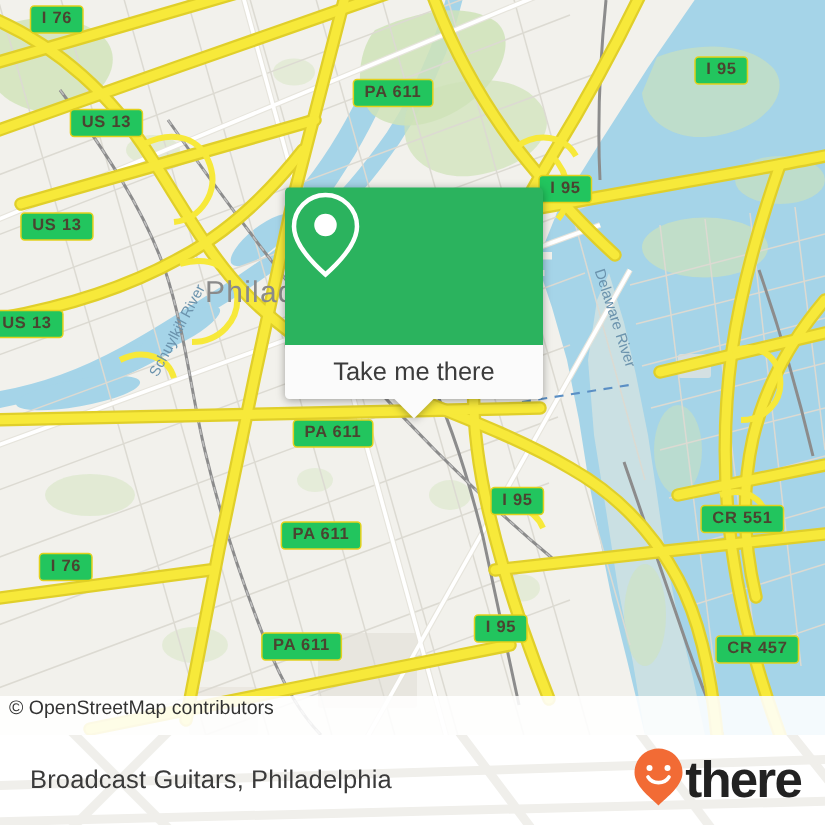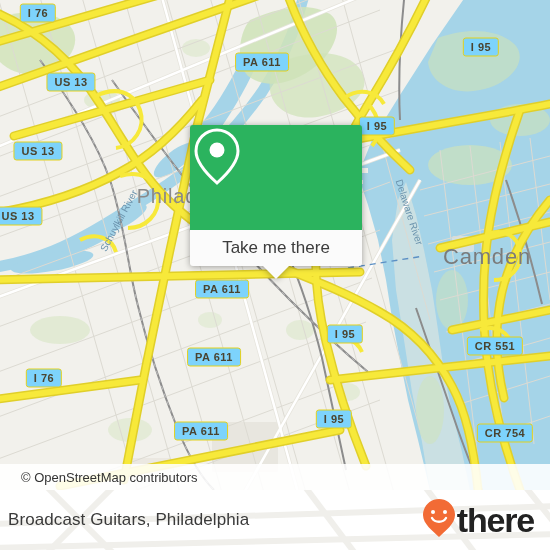--- a/index.html
+++ b/index.html
@@ -16,21 +16,21 @@
     position: absolute; left: 0; top: 0;
     width: 550px; height: 490px;
     background: #f2f1ec;
     overflow: hidden;
   }
   .map svg { position: absolute; left: 0; top: 0; display: block; }
 
   
   .shield {
     position: absolute;
-    background: #7dd3fc;
+    background: #22c55e;
     border: 1.5px solid #e3d11c;
     border-radius: 3px;
     color: #4a4430;
     font-weight: bold;
     font-size: 11px;
     letter-spacing: .5px;
     padding: 2px 7px 3px 7px;
     line-height: 12px;
     white-space: nowrap;
     transform: translate(-50%, -50%);
@@ -51,22 +51,22 @@
     transform-origin: 0 0;
   }
 
   
   .attribution {
     position: absolute;
     left: 0; bottom: 0;
     height: 26px;
     width: 100%;
     background: rgba(255,255,255,.88);
-    display: flex; align-items: center;
-    padding-left: 21px;
+    display: flex; 
+    padding-left: 6px;
     font-size: 13px;
     color: #333;
   }
 
   
   .popup {
     position: absolute;
     left: 190px; top: 125px;
     width: 172px;
     filter: drop-shadow(0 1px 3px rgba(0,0,0,.35));
@@ -97,21 +97,21 @@
   }
 
   
   .footer {
     position: absolute;
     left: 0; top: 490px;
     width: 550px; height: 60px;
     background: #ffffff;
     display: flex; align-items: center;
     justify-content: space-between;
-    padding: 0 16px 0 8px;
+    padding: 0 16px 0 20px;
     overflow: hidden;
   }
   .footer-bg { position: absolute; left:0; top:0; }
   .footer-title {
     position: relative;
     font-size: 17px;
     color: #3a3a3a;
     letter-spacing: .1px;
   }
   .brand {
@@ -355,41 +355,40 @@
           <path d="M 344 98 C 358 88 376 90 384 104"></path>
           <path d="M 368 104 C 380 116 382 134 372 146"></path>
           <path d="M 488 234 C 504 228 518 236 520 252 C 522 268 510 280 494 280"></path>
           <path d="M 480 330 C 496 324 510 332 512 348"></path>
           <path d="M 326 342 C 340 334 356 338 362 352"></path>
           <path d="M 80 240 C 96 232 112 238 116 252"></path>
         </g>
       </g>
     </svg>
 
-    <div class="place-label" style="left:487px; top:257px;">Camden</div>
     <div class="place-label" style="left:196px; top:196px; font-size:20px; color:#8a8a8a;">Philadelphia</div>
 
     <div class="water-label" style="left:404px; top:178px; transform:rotate(72deg);">Delaware River</div>
     <div class="water-label" style="left:98px; top:248px; transform:rotate(-62deg);">Schuylkill River</div>
 
     <div class="shield" style="left:38px;  top:13px;">I 76</div>
     <div class="shield" style="left:262px; top:62px;">PA 611</div>
     <div class="shield" style="left:481px; top:47px;">I 95</div>
     <div class="shield" style="left:71px;  top:82px;">US 13</div>
     <div class="shield" style="left:38px;  top:151px;">US 13</div>
     <div class="shield" style="left:377px; top:126px;">I 95</div>
     <div class="shield" style="left:18px;  top:216px;">US 13</div>
     <div class="shield" style="left:222px; top:289px;">PA 611</div>
     <div class="shield" style="left:345px; top:334px;">I 95</div>
     <div class="shield" style="left:214px; top:357px;">PA 611</div>
     <div class="shield" style="left:495px; top:346px;">CR 551</div>
     <div class="shield" style="left:44px;  top:378px;">I 76</div>
     <div class="shield" style="left:201px; top:431px;">PA 611</div>
     <div class="shield" style="left:334px; top:419px;">I 95</div>
-    <div class="shield" style="left:505px; top:433px;">CR 754</div>
+    <div class="shield" style="left:505px; top:433px;">CR 457</div>
 
     <div class="popup">
       <div class="popup-head">
         <span>
           <svg width="54" height="62" viewBox="0 0 54 62" aria-hidden="true">
             <path d="M27 5 C 15.4 5 6 14.4 6 26 C 6 38 18 50 27 58
                      C 36 50 48 38 48 26 C 48 14.4 38.6 5 27 5 Z" fill="none" stroke="#ffffff" stroke-width="3"></path>
             <circle cx="27" cy="25" r="7.5" fill="#ffffff"></circle>
           </svg>
         </span>

